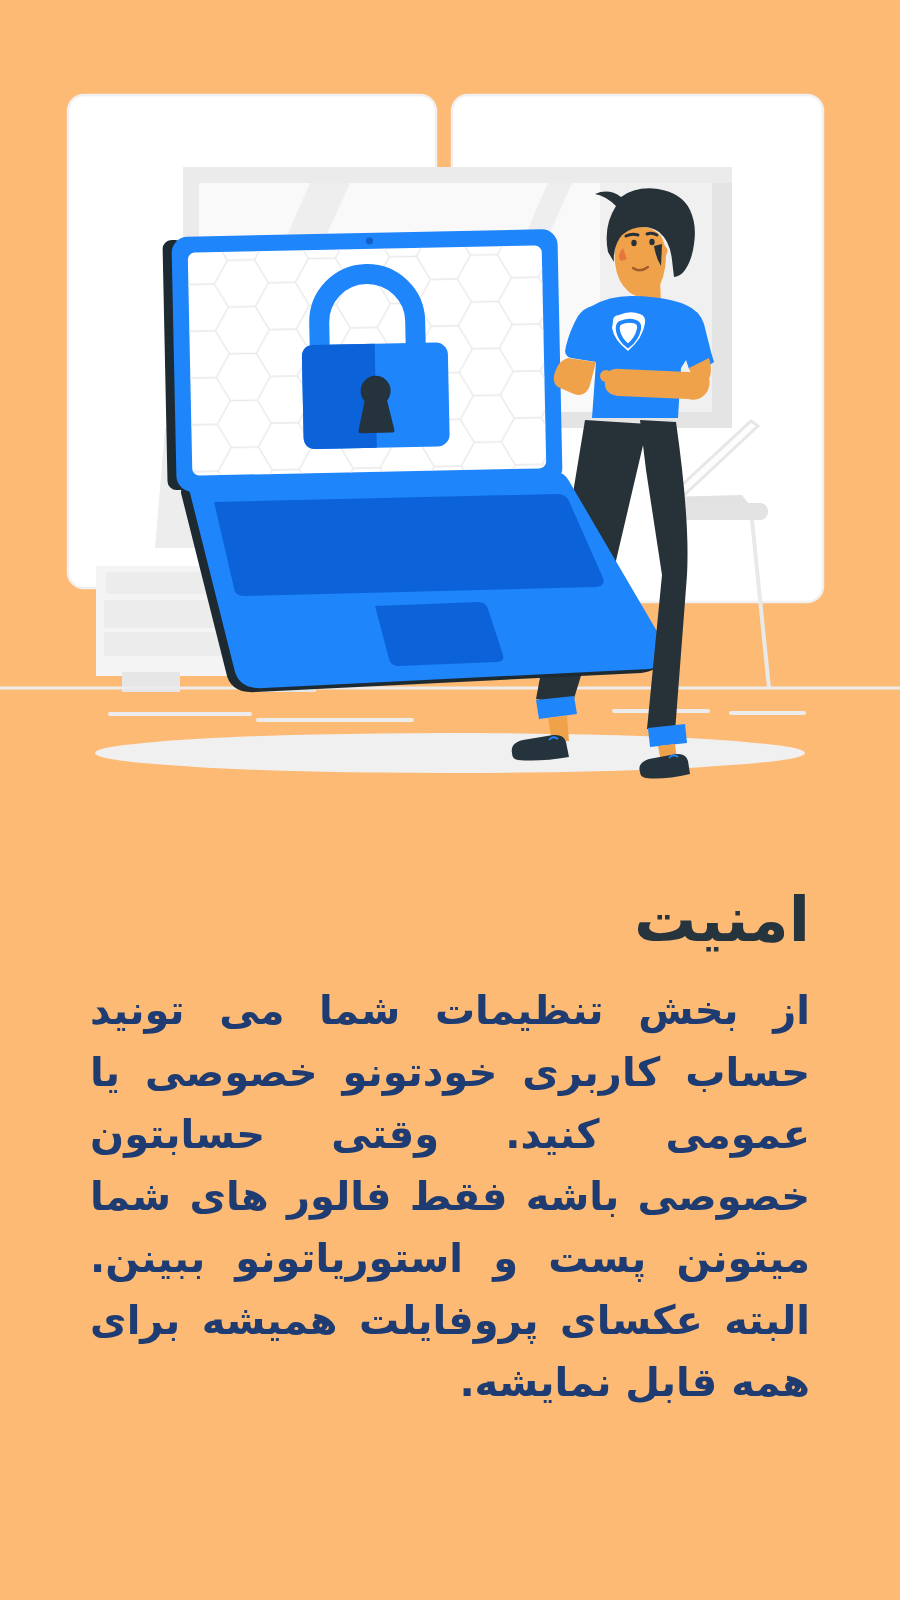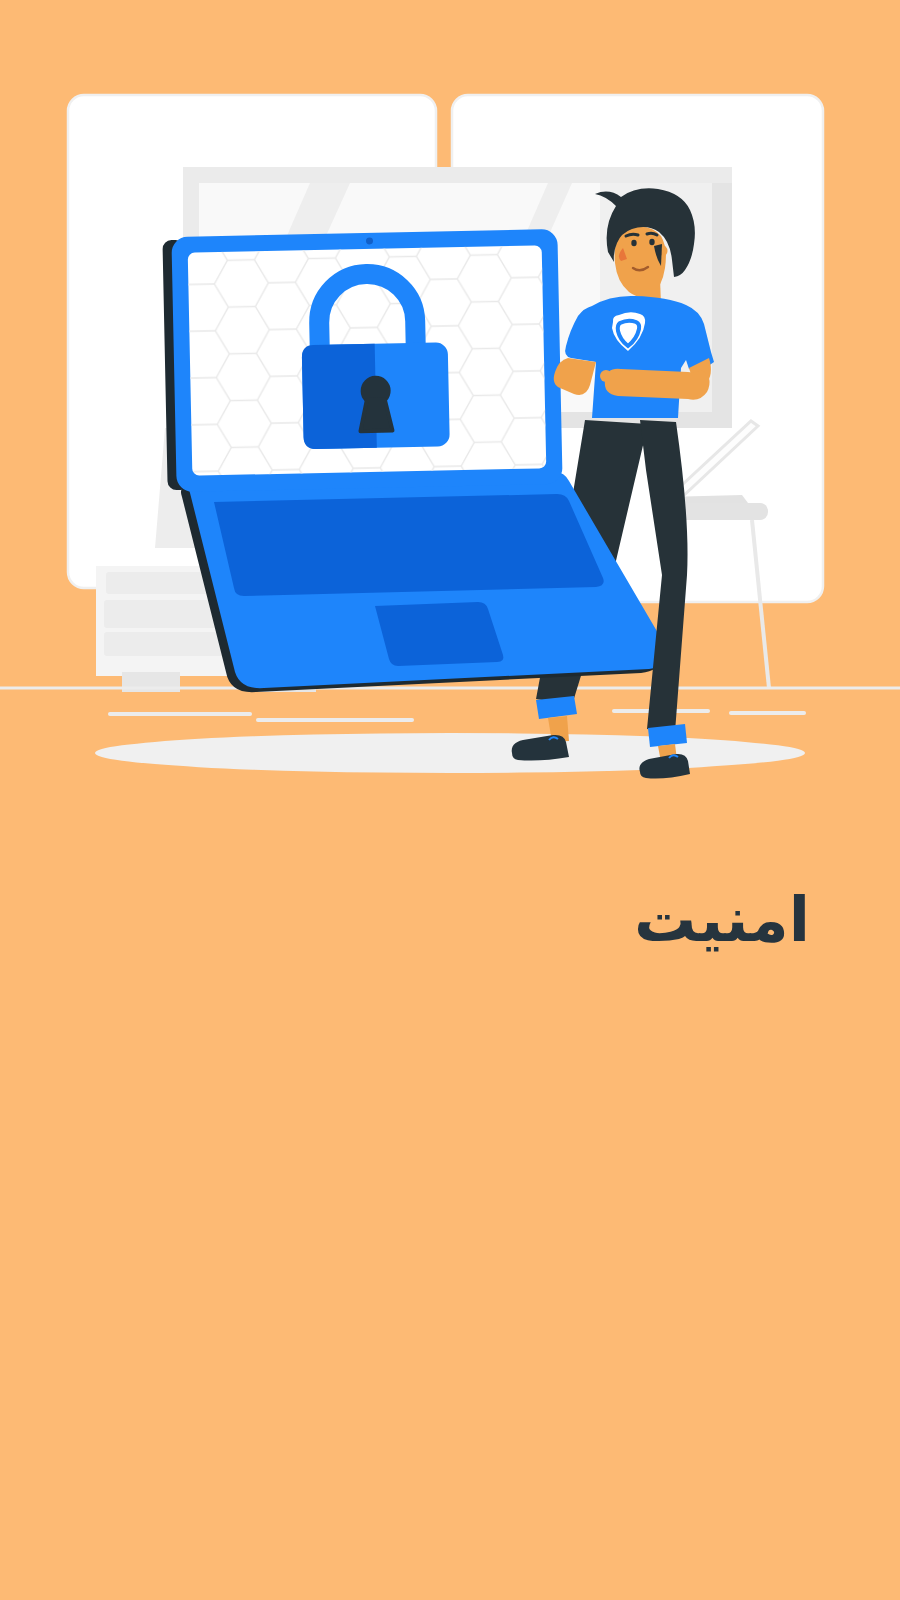--- a/index.html
+++ b/index.html
@@ -151,15 +151,16 @@
         <path d="M568,358 L596,362 L590,385 Q586,398 574,394 L560,388 Q551,384 555,372 Q559,360 568,358 Z" fill="#f0a24b"></path>
         <path d="M689,368 L709,358 Q714,374 706,384 L696,390 Z" fill="#f0a24b"></path>
         <path d="M702,370 Q714,378 707,392 Q700,402 688,399 L618,396 Q603,394 605,380 Q607,367 621,369 L688,372 Q696,373 702,370 Z" fill="#f0a24b"></path>
         <circle cx="606" cy="376" r="6" fill="#f0a24b"></circle>
       </g>
     </svg>
   </div>
 
   <div class="content">
     <h1>امنیت</h1>
+    <p>از بخش تنظیمات شما می تونید حساب کاربری خودتونو خصوصی یا عمومی کنید. وقتی حسابتون خصوصی باشه فقط فالور های شما میتونن پست و استوریاتونو ببینن. البته عکسای پروفایلت همیشه برای همه قابل نمایشه.</p>
   </div>
 
 </div>
 
 </body></html>

